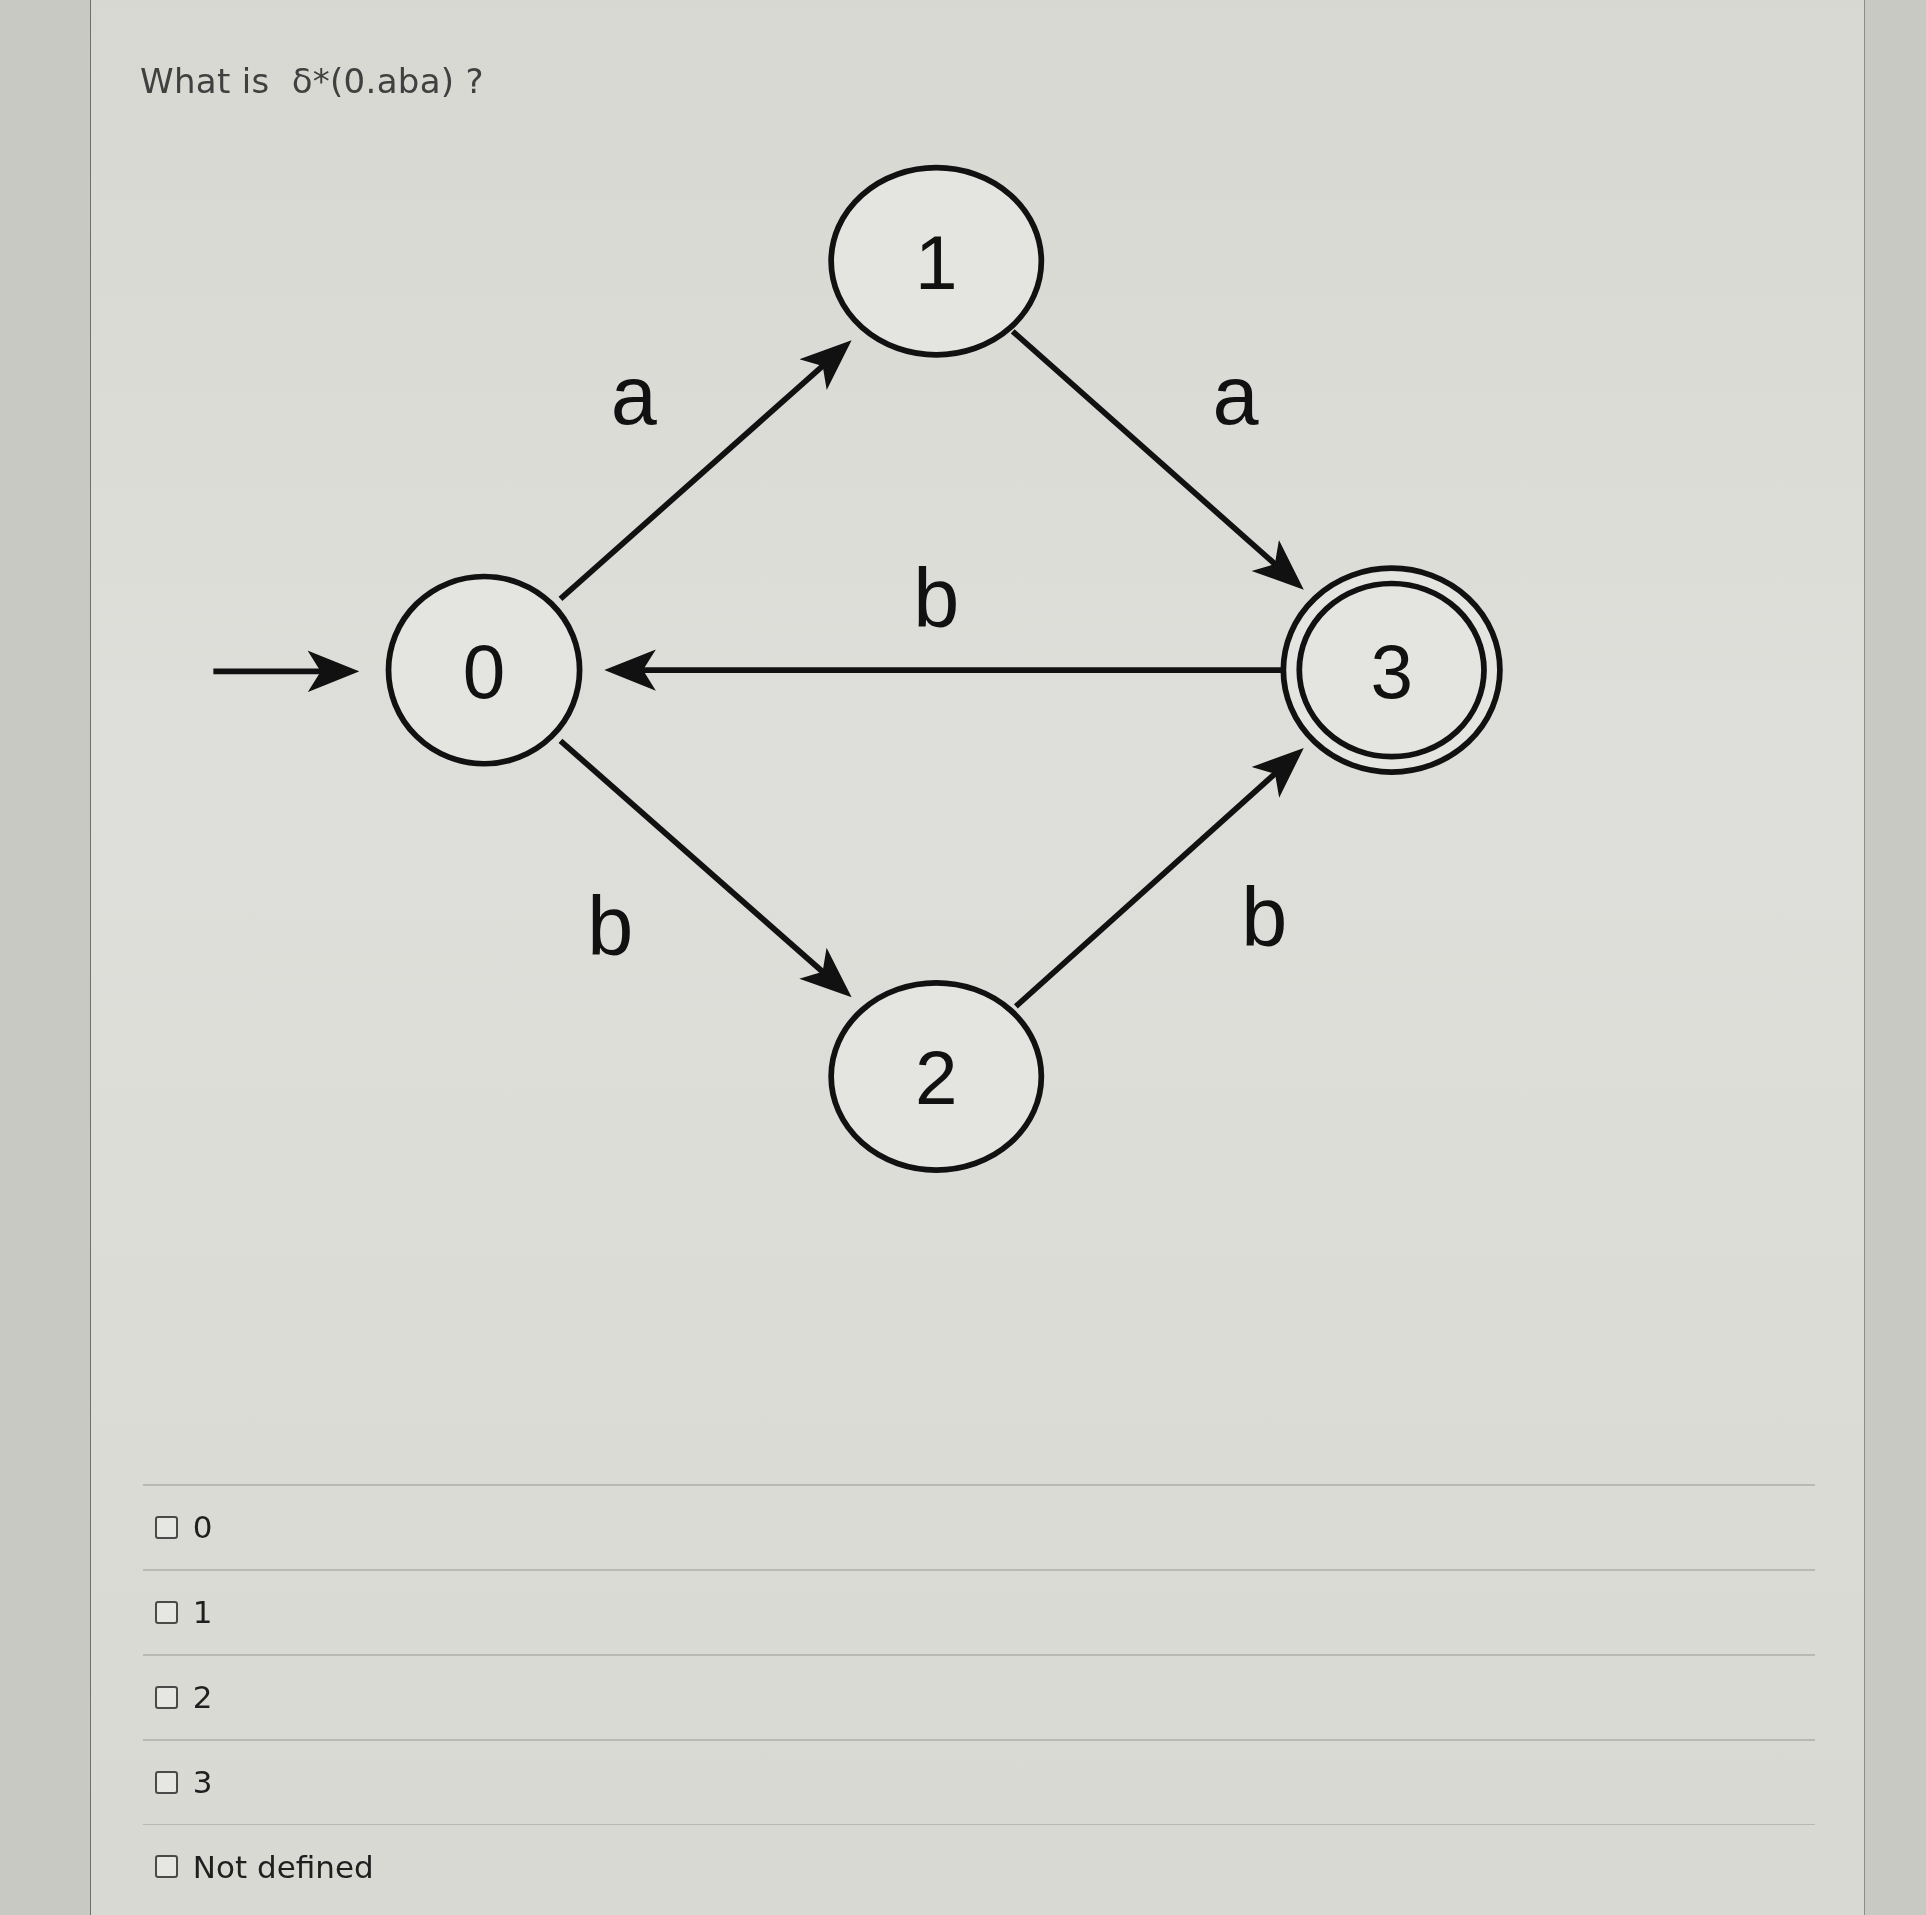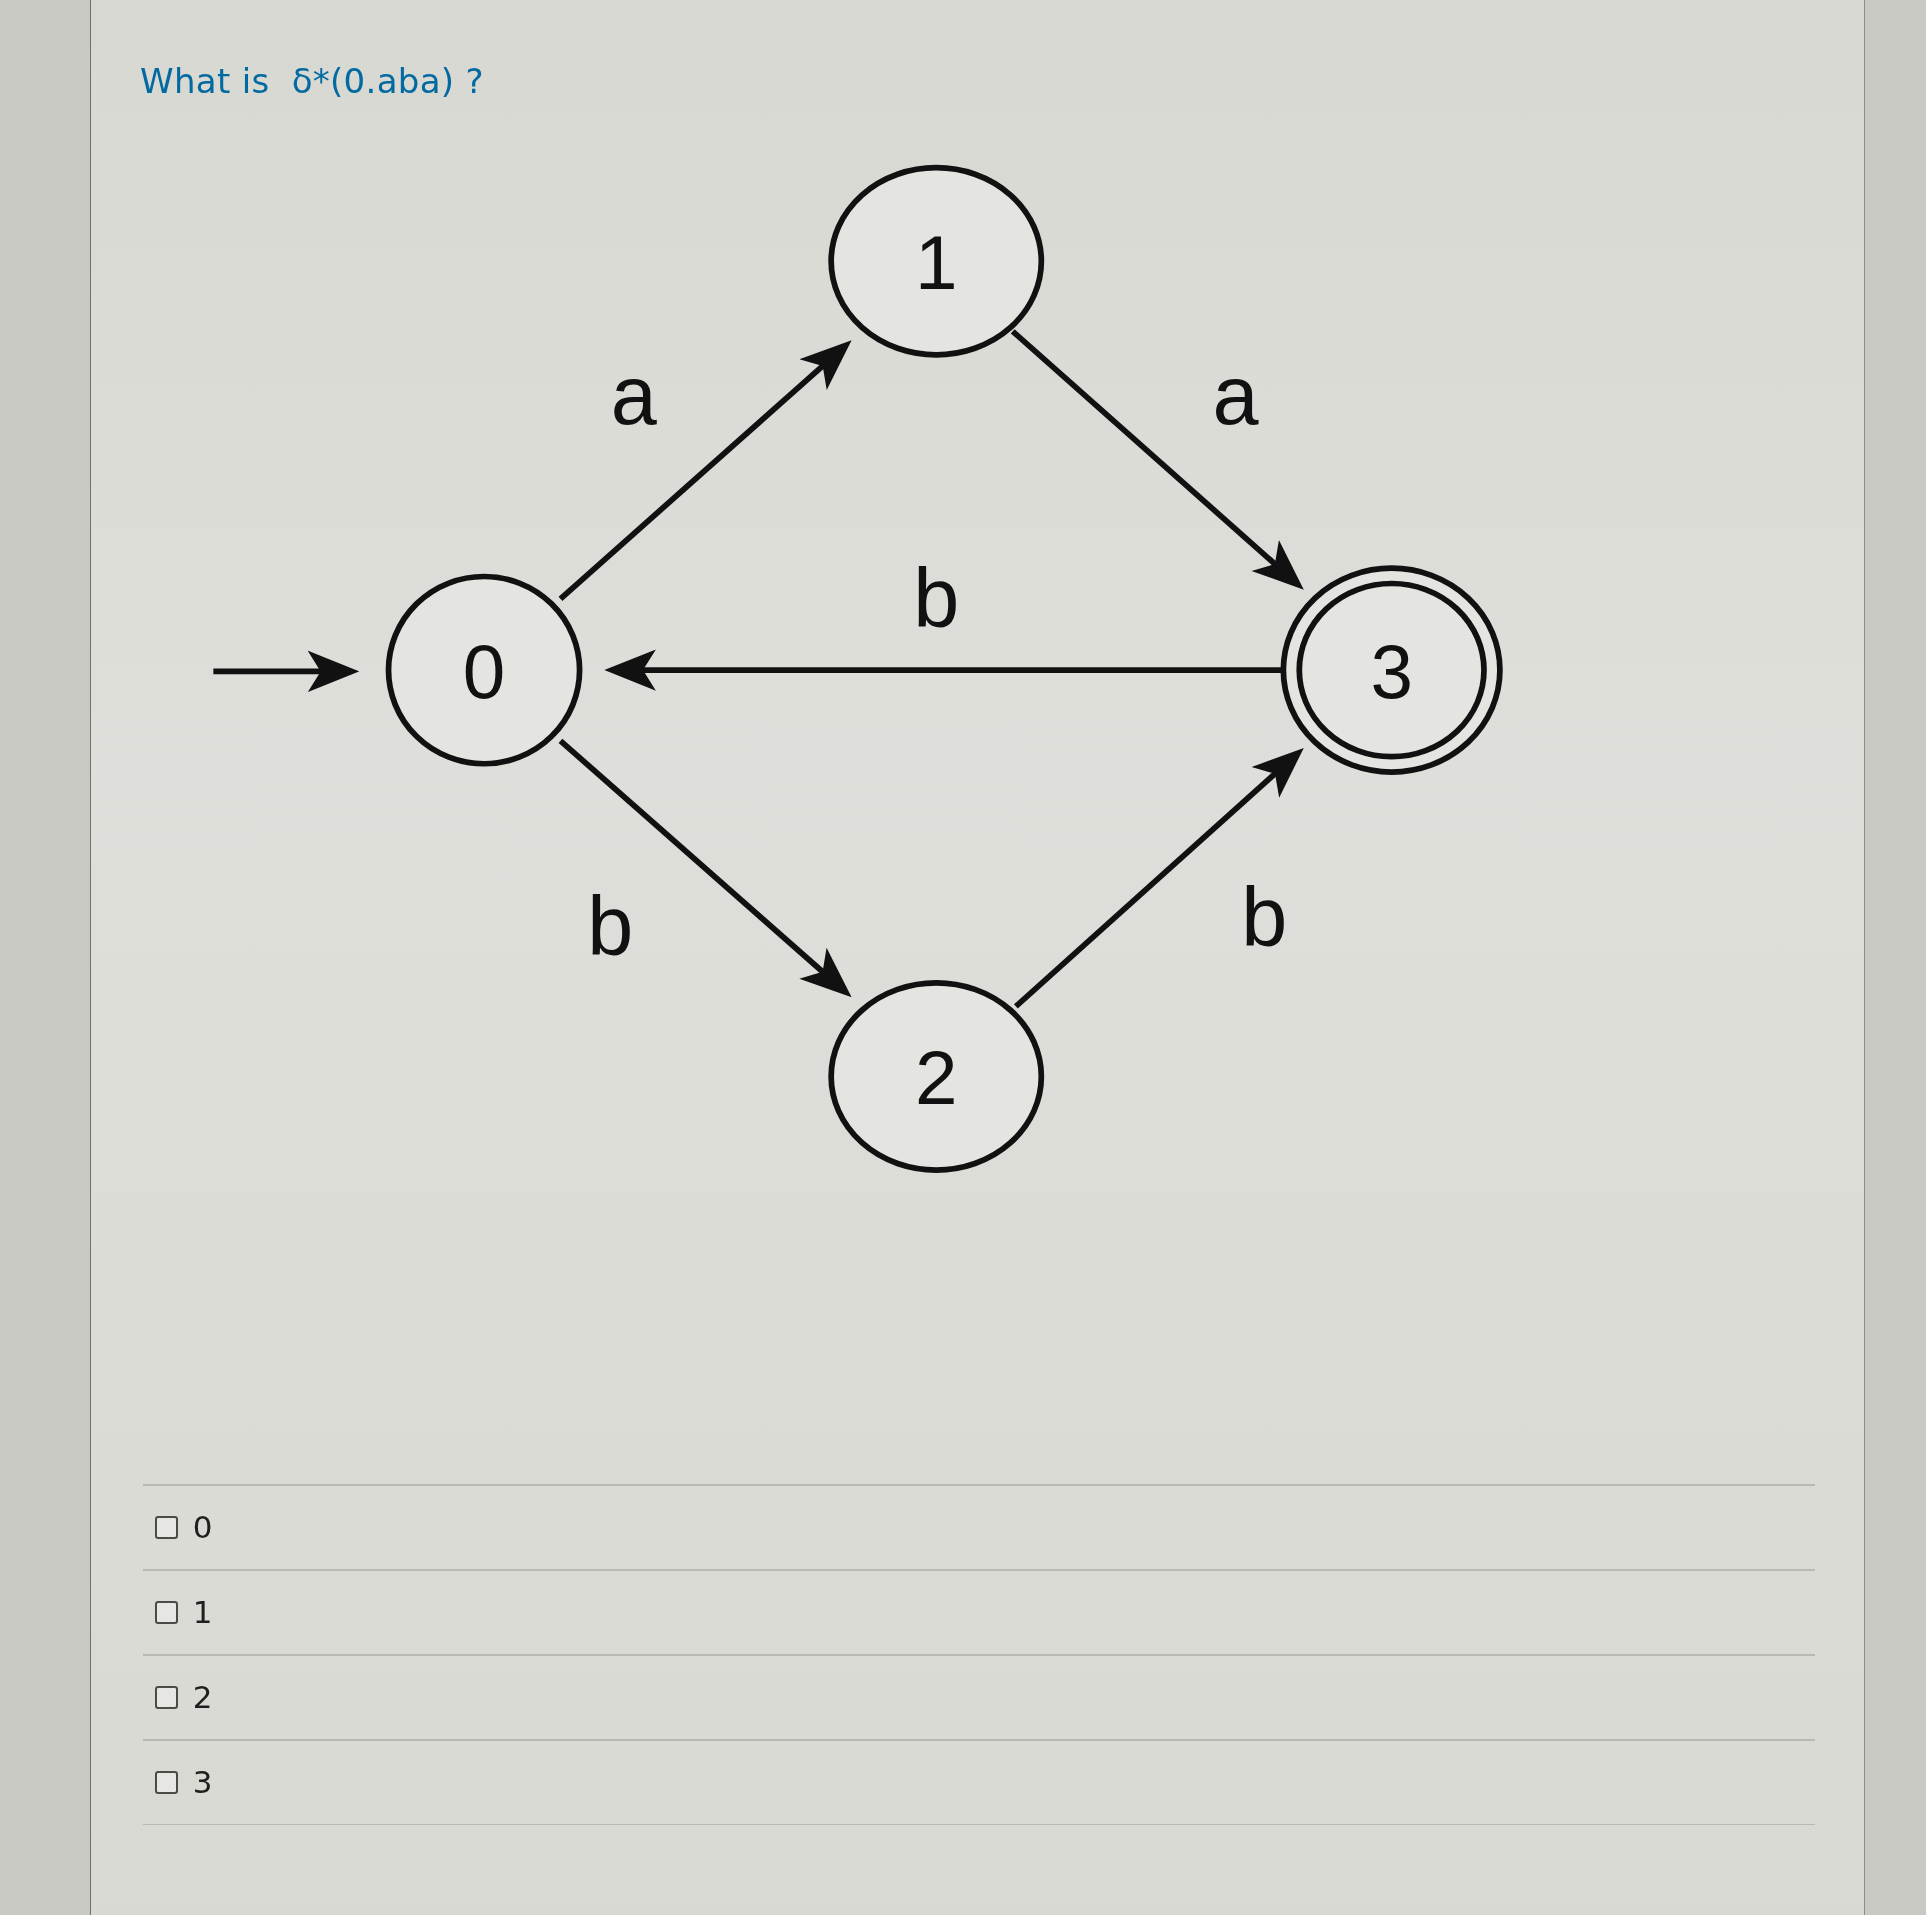--- a/index.html
+++ b/index.html
@@ -12,21 +12,21 @@
   }
   .page {
     position: absolute; left: 90px; top: 0; width: 1773px; height: 1915px;
     background: linear-gradient(180deg, #d8d8d3 0%, #dededa 40%, #d9d9d4 100%);
     border-left: 1.9px solid #6f706c;
     border-right: 1.9px solid #8c8d89;
   }
   .question {
     position: absolute; left: 140px; top: 61px;
     font-size: 34px; letter-spacing: 0.3px;
-    color: #0369a1;
+    color: #404040;
     white-space: pre;
   }
   .diagram {
     position: absolute; left: 0; top: 0; width: 1926px; height: 1274px;
   }
   .options {
     position: absolute; left: 143px; top: 1484px; width: 1672px;
   }
   .sep {
     height: 1.9px; background: #b9b9b4; width: 100%;
@@ -105,14 +105,18 @@
   <div class="option">
     <div class="checkbox"></div>
     <span class="opt-label">2</span>
   </div>
   <div class="sep"></div>
   <div class="option">
     <div class="checkbox"></div>
     <span class="opt-label">3</span>
   </div>
   <div class="sep"></div>
+  <div class="option">
+    <div class="checkbox"></div>
+    <span class="opt-label">Not defined</span>
+  </div>
 </div>
 
 
 </body></html>

